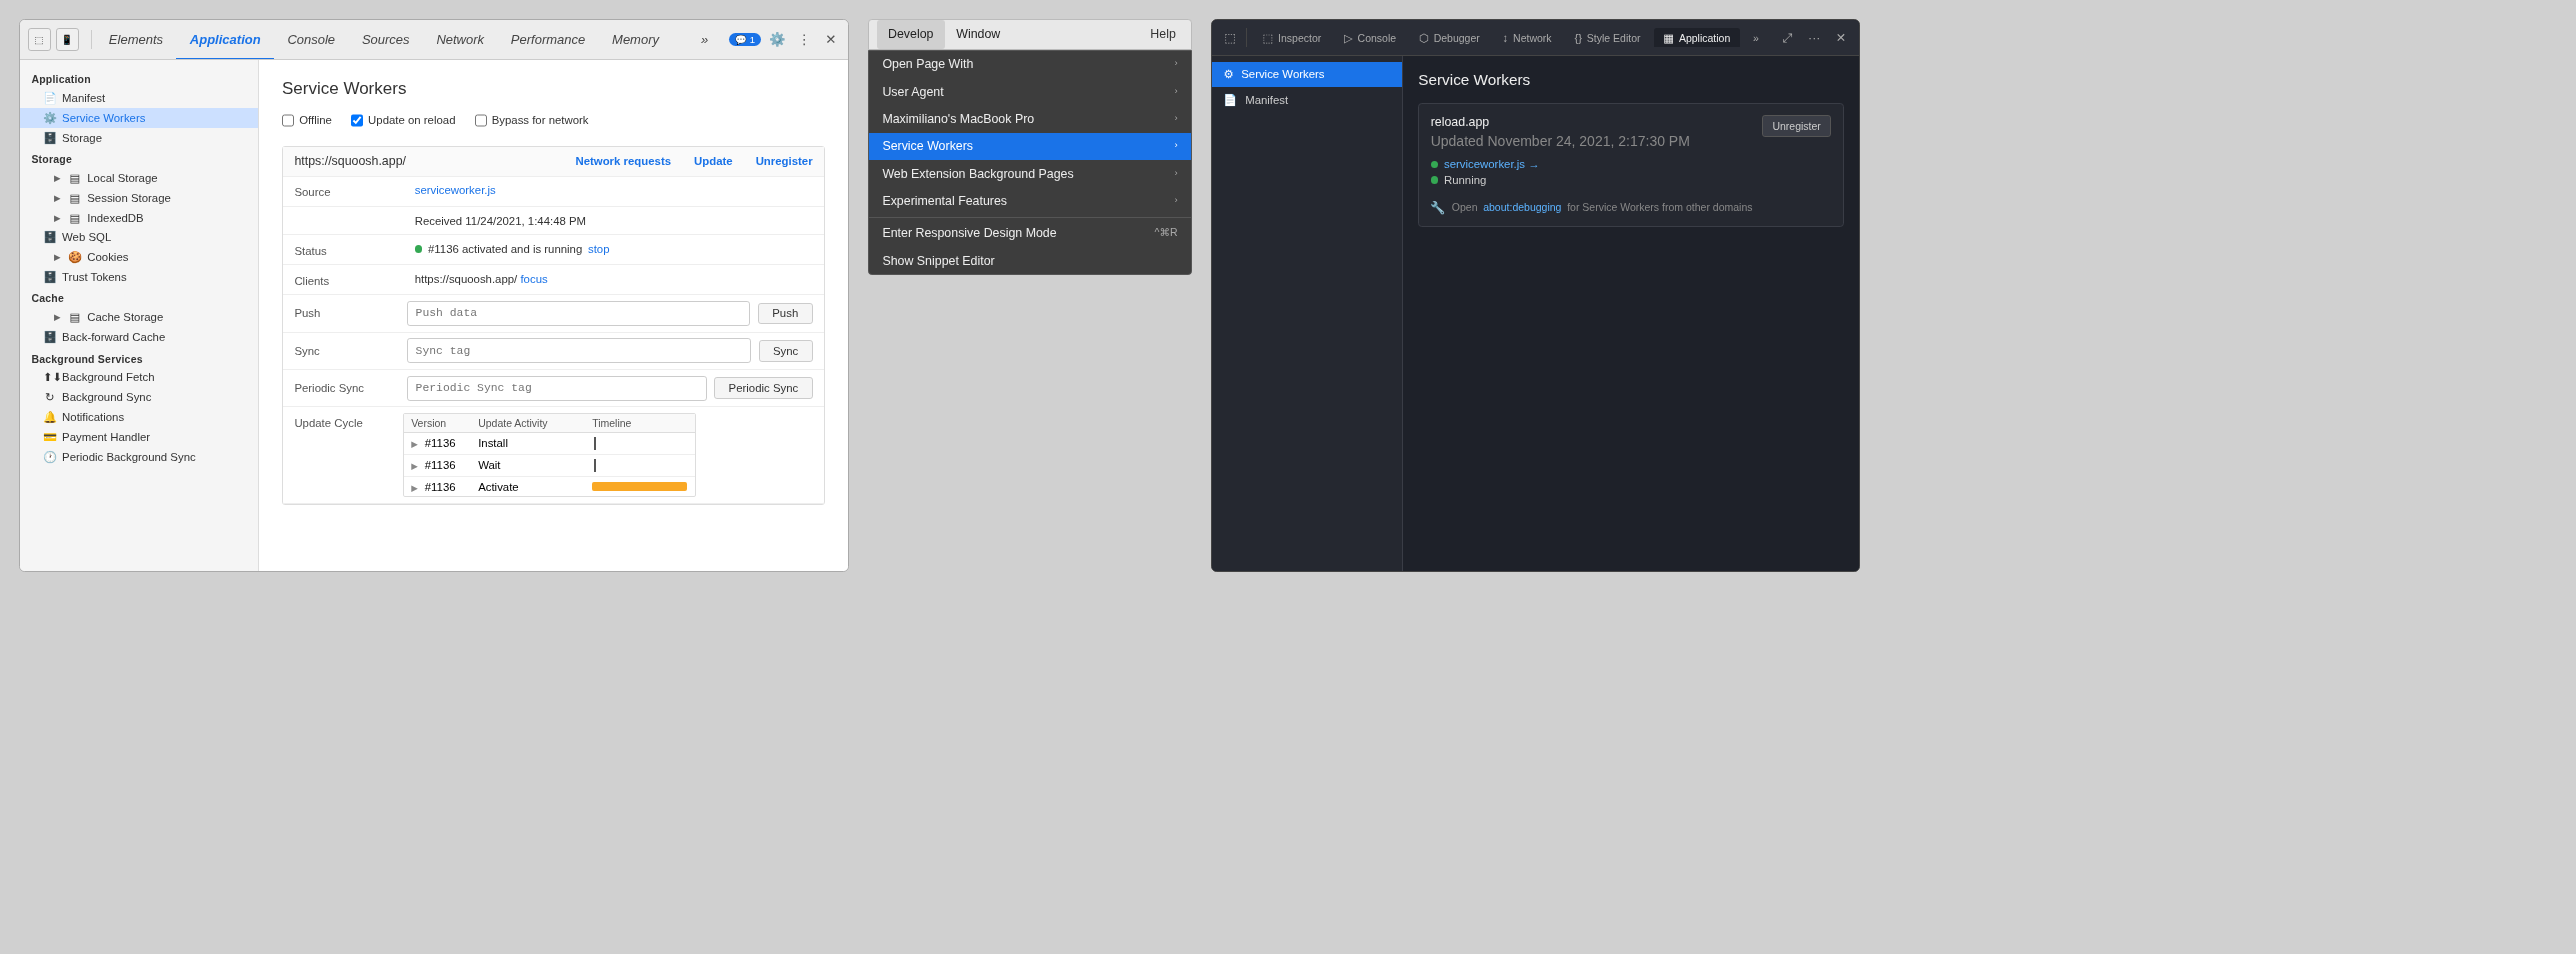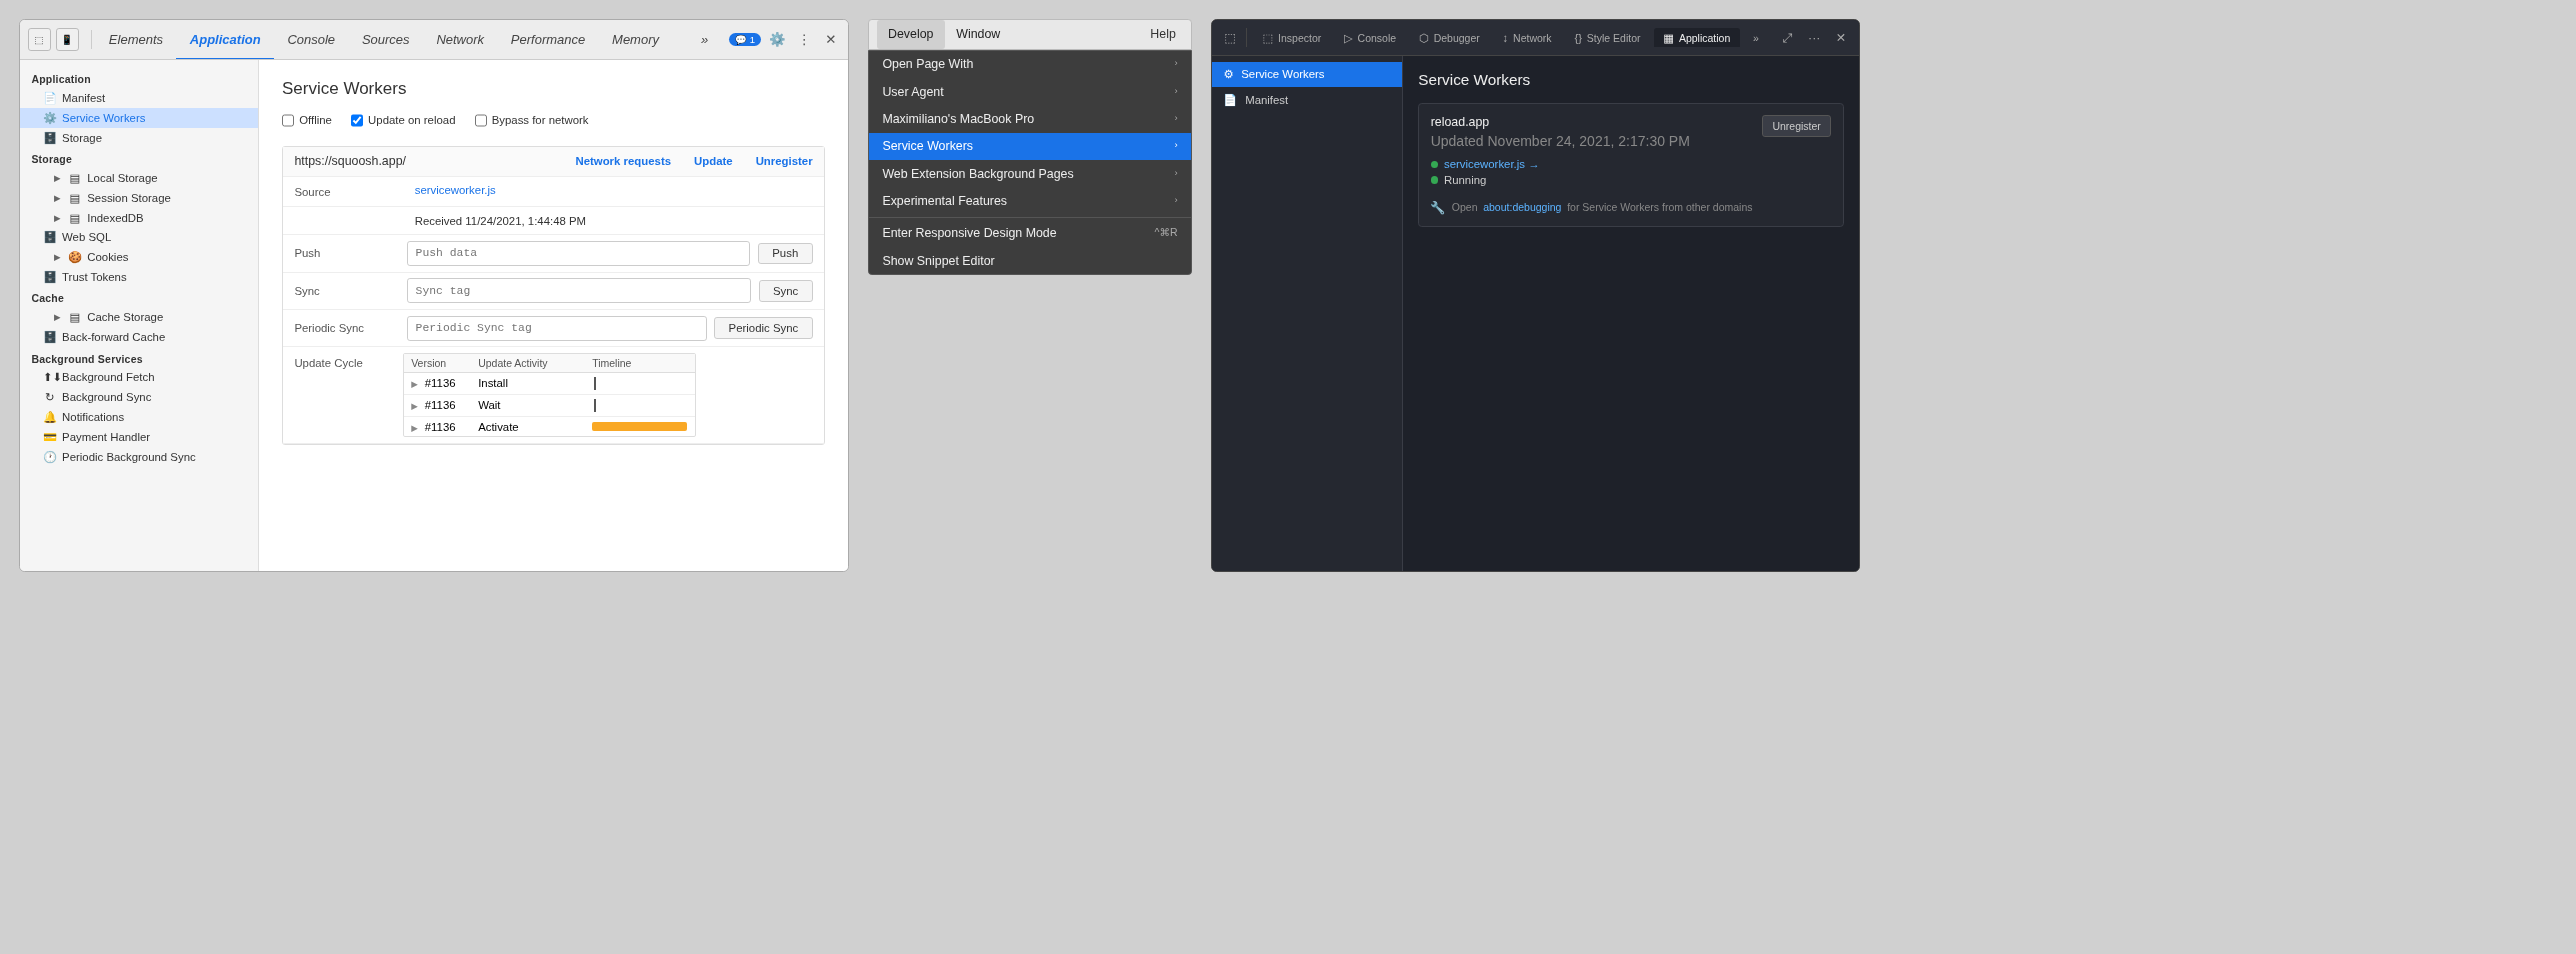--- a/index.html
+++ b/index.html
@@ -710,21 +710,36 @@
           <span class="sw-value">
             <a class="sw-link">serviceworker.js</a>
           </span>
         </div>
 
         <div class="sw-row">
           <span class="sw-label"></span>
           <span class="sw-value">Received 11/24/2021, 1:44:48 PM</span>
         </div>
 
-
+        <div class="sw-row">
+          <span class="sw-label">Status</span>
+          <span class="sw-value sw-status">
+            <span class="status-dot running"></span>
+            <span>#1136 activated and is running</span>
+            <a class="sw-link">stop</a>
+          </span>
+        </div>
+
+        <div class="sw-row">
+          <span class="sw-label">Clients</span>
+          <span class="sw-value">
+            <span>https://squoosh.app/</span>
+            <a class="sw-link">focus</a>
+          </span>
+        </div>
 
         <div class="sw-input-row">
           <span class="sw-input-label">Push</span>
           <input class="sw-input" type="text" placeholder="Push data" style="">
           <button class="sw-btn">Push</button>
         </div>
 
         <div class="sw-input-row">
           <span class="sw-input-label">Sync</span>
           <input class="sw-input" type="text" placeholder="Sync tag" style="">

